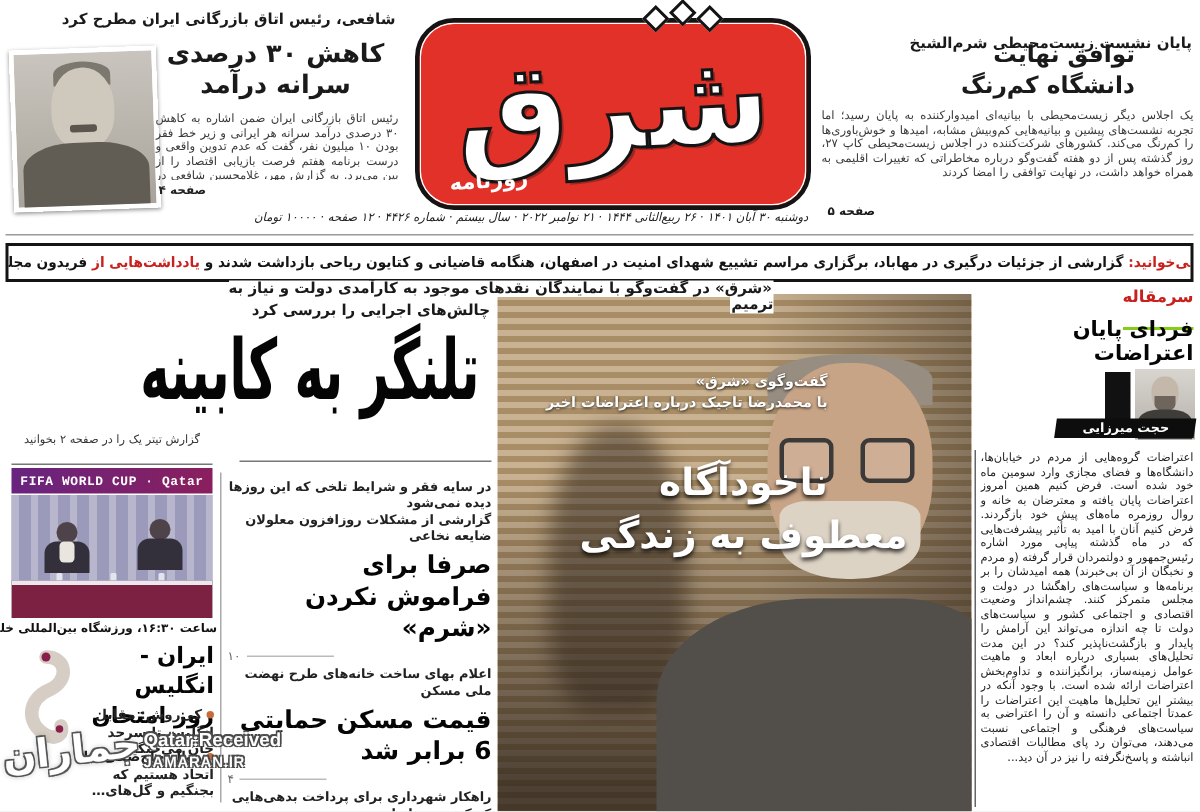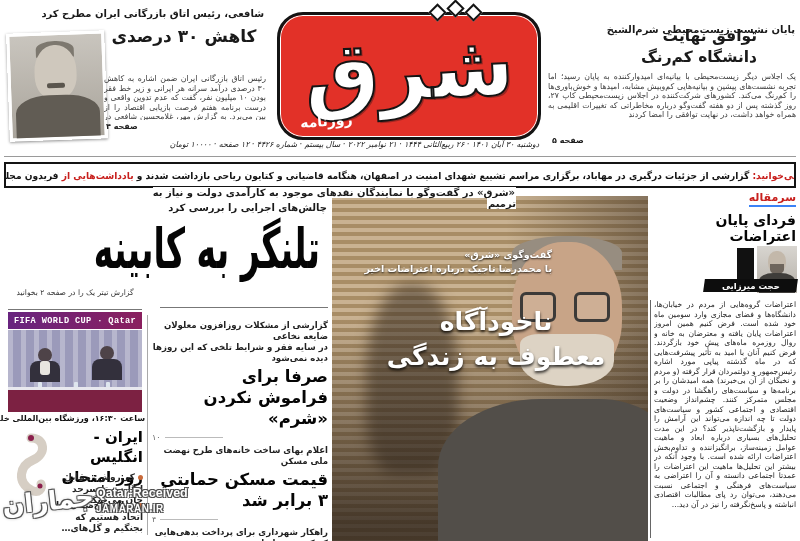--- a/index.html
+++ b/index.html
@@ -102,21 +102,21 @@
   .pm-beard{position:absolute;right:34px;top:138px;width:94px;height:52px;background:#ddd3c4;border-radius:20% 20% 48% 48%;}
   .pm-glass{position:absolute;width:30px;height:24px;border:3px solid #3c3a38;border-radius:6px;top:96px;background:rgba(255,255,255,.12);}
   .pm-g1{right:38px;} .pm-g2{right:92px;}
   .pm-kicker{position:absolute;right:96px;top:52px;text-align:right;font-size:9.5px;font-weight:bold;color:#fff;line-height:14px;
     text-shadow:0 1px 2px rgba(0,0,0,.85);z-index:5;}
   .pm-title{position:absolute;left:0;top:108px;width:100%;text-align:center;z-index:5;color:#fff;font-weight:bold;
     font-size:25px;line-height:35px;text-shadow:0 2px 3px rgba(0,0,0,.8);transform:translateX(6px);}
   
   .vdiv2{left:650px;top:300px;width:1px;height:238px;background:#666;}
   .ed-label{left:654px;top:191px;width:142px;text-align:right;font-size:11px;font-weight:bold;color:#c8201d;}
-  .ed-label b{border-bottom:2px solid #3b82f6;padding-bottom:1px;}
+  .ed-label b{border-bottom:2px solid #84cc16;padding-bottom:14px;}
   .ed-title{left:654px;top:212px;width:142px;text-align:right;font-size:14px;font-weight:bold;color:#050505;}
   .ed-bar{left:737px;top:248px;width:17px;height:42px;background:#111;}
   .ed-photo{left:757px;top:246px;width:40px;height:47px;background:linear-gradient(180deg,#d8d5d0,#b5b0a8);overflow:hidden;}
   .ed-photo .h{position:absolute;left:11px;top:5px;width:18px;height:22px;background:#c3b8aa;border-radius:45%;}
   .ed-photo .beard{position:absolute;left:13px;top:18px;width:14px;height:10px;background:#6e655c;border-radius:0 0 45% 45%;}
   .ed-photo .b{position:absolute;left:2px;top:27px;width:36px;height:20px;background:#3f3d3a;border-radius:40% 40% 0 0;}
   .ed-badge{left:704px;top:279px;width:93px;height:13px;background:#0d0d0d;transform:skewX(-8deg);
     display:flex;align-items:center;justify-content:center;z-index:4;}
   .ed-badge span{color:#fff;font-size:8.5px;font-weight:bold;transform:skewX(8deg);}
   .ed-body{left:654px;top:300px;width:142px;height:239px;font-size:7.6px;line-height:9.5px;color:#222;
@@ -129,20 +129,21 @@
 
   <div class="abs tl-kicker">شافعی، رئیس اتاق بازرگانی ایران مطرح کرد</div>
   <div class="abs tl-photo">
     <div class="tl-hair"></div>
     <div class="tl-head"></div>
     <div class="tl-must"></div>
     <div class="tl-body-shape"></div>
   </div>
   <div class="abs tl-title">
     <div>کاهش ۳۰ درصدی</div>
+    <div>سرانه درآمد</div>
   </div>
   <div class="abs tl-body">رئیس اتاق بازرگانی ایران ضمن اشاره به کاهش ۳۰ درصدی درآمد سرانه هر ایرانی و زیر خط فقر بودن ۱۰ میلیون نفر، گفت که عدم تدوین واقعی و درست برنامه هفتم فرصت بازیابی اقتصاد را از بین می‌برد. به گزارش مهر، غلامحسین شافعی در نشست هیئت نمایندگان اتاق بازرگانی ایران افزود: چند سال است که حجم استهلاک...</div>
   <div class="abs tl-page">صفحه ۴</div>
 
   <div class="abs masthead">
     <div class="logo-dot" style="right:58px"></div>
     <div class="logo-dot" style="right:76px;top:-13px"></div>
     <div class="logo-dot" style="right:94px"></div>
     <div class="logo-text">شرق</div>
     <div class="logo-sub">روزنامه</div>
@@ -167,39 +168,39 @@
   <div class="abs lead-k1"><span>«شرق» در گفت‌وگو با نمایندگان نقدهای موجود به کارآمدی دولت و نیاز به ترمیم</span></div>
   <div class="abs lead-k2"><span>چالش‌های اجرایی را بررسی کرد</span></div>
   <div class="abs lead-title"><span>تلنگر به کابینه</span></div>
   <div class="abs rule-a"></div>
   <div class="abs rule-b"></div>
   <div class="abs vdiv1"></div>
 
   <div class="abs midstories">
     <div>
       <div class="ms-kicker">
+        <div>در سایه فقر و شرایط تلخی که این روزها دیده نمی‌شود</div>
         <div>گزارشی از مشکلات روزافزون معلولان ضایعه نخاعی</div>
-        <div>در سایه فقر و شرایط تلخی که این روزها دیده نمی‌شود</div>
       </div>
       <div class="ms-title">
         <div>صرفا برای</div>
         <div>فراموش نکردن «شرم»</div>
       </div>
       <div class="ms-marker">
         <span class="num">۱۰</span>
           <span class="ln"></span>
       </div>
     </div>
     <div>
       <div class="ms-kicker">
         <div>اعلام بهای ساخت خانه‌های طرح نهضت ملی مسکن</div>
       </div>
       <div class="ms-title">
         <div>قیمت مسکن حمایتی</div>
-        <div>۳ برابر شد</div>
+        <div>6 برابر شد</div>
       </div>
       <div class="ms-marker">
         <span class="num">۴</span>
           <span class="ln"></span>
       </div>
     </div>
     <div>
       <div class="ms-kicker">
         <div>راهکار شهرداری برای پرداخت بدهی‌هایی که کنتور می‌اندازد</div>
       </div>

